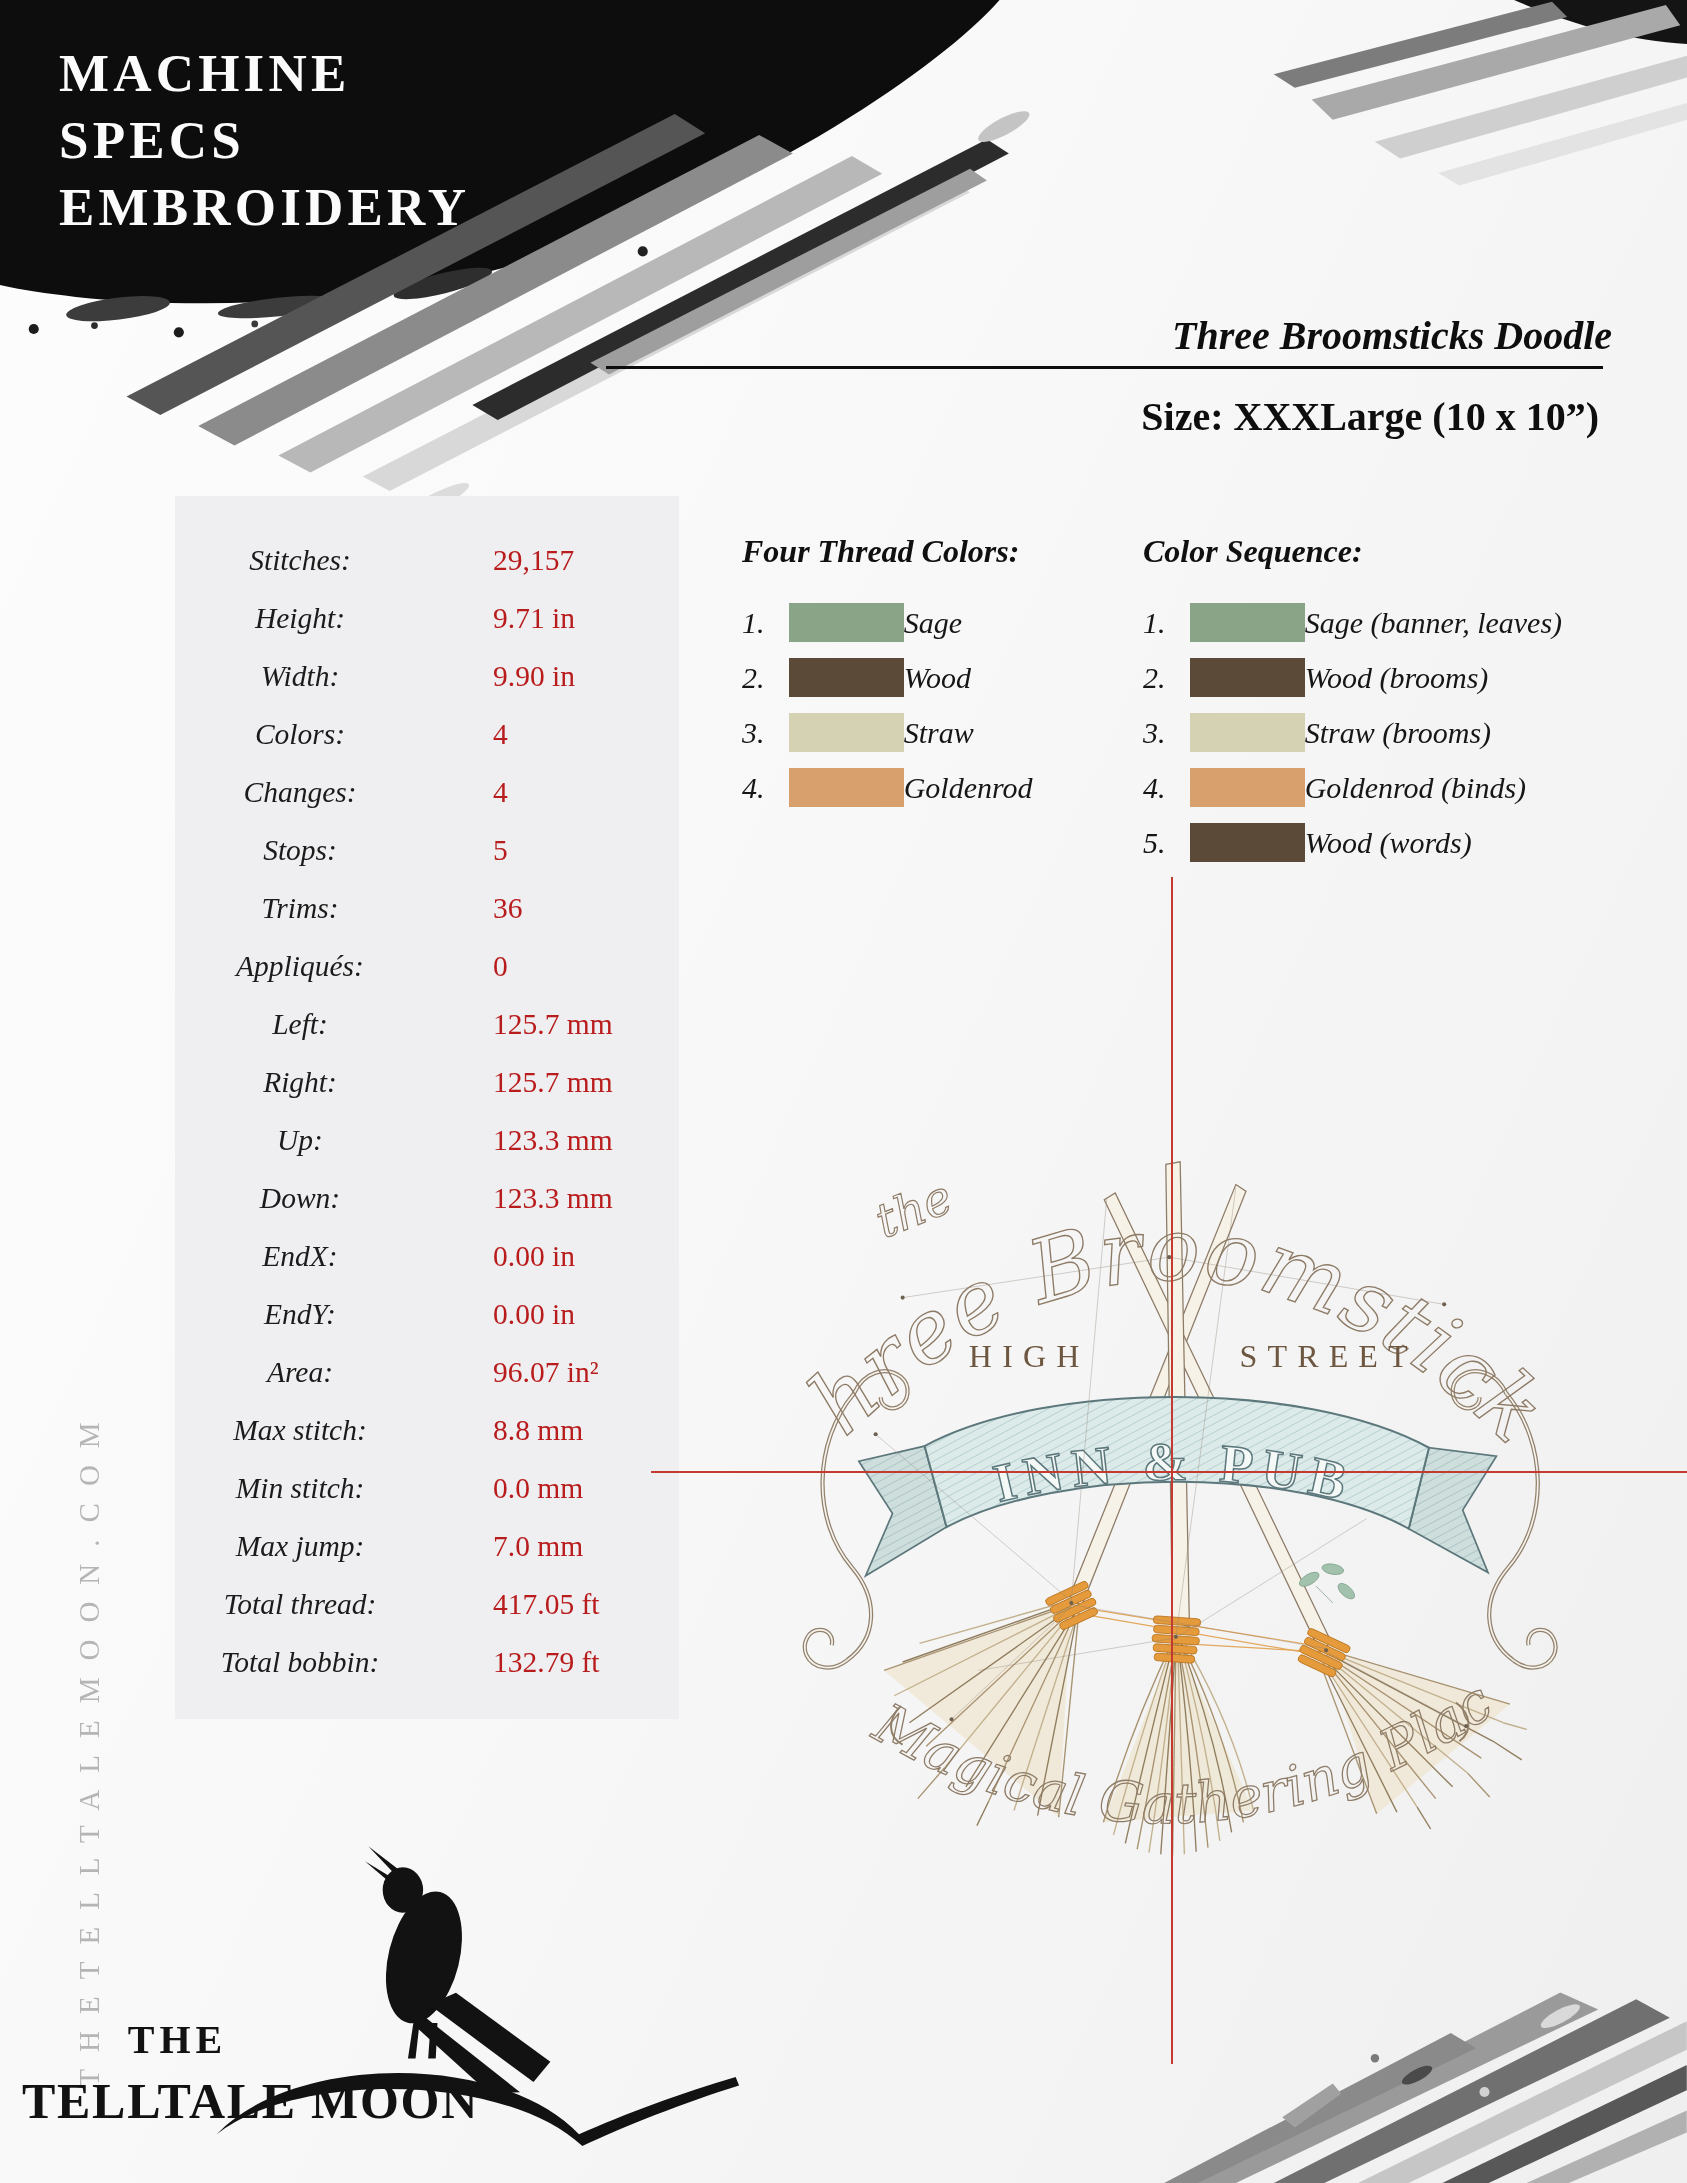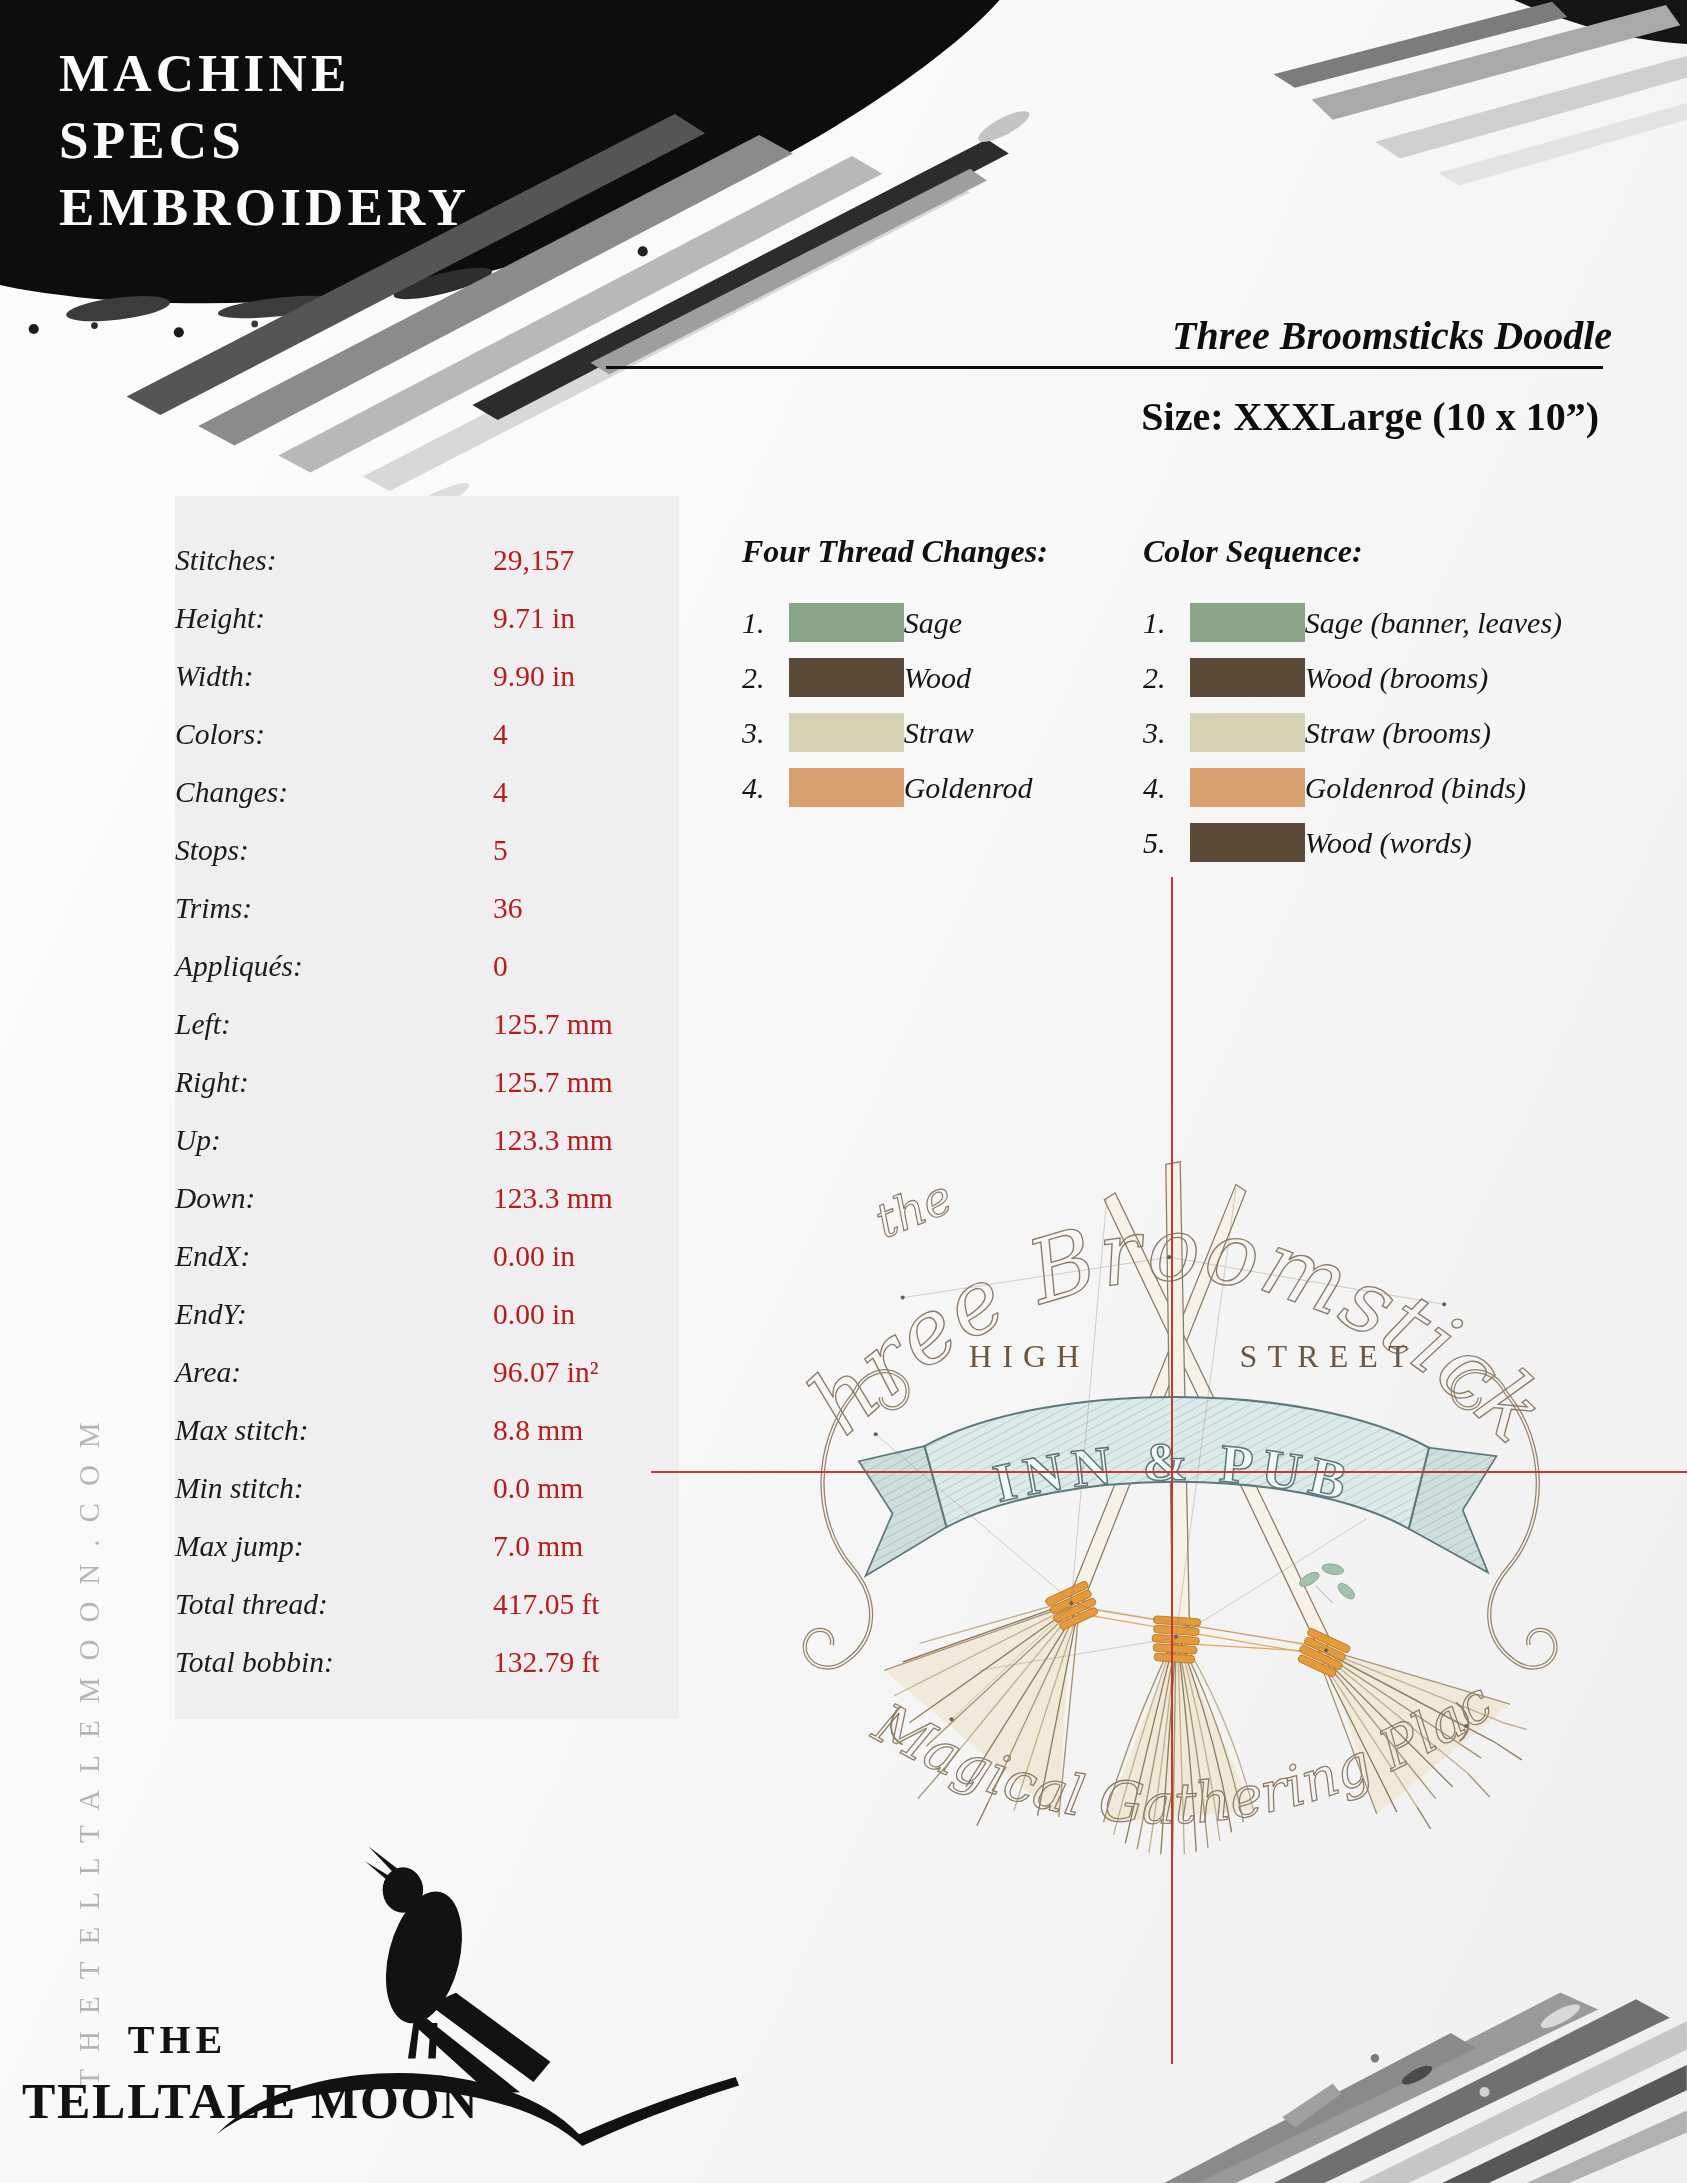--- a/index.html
+++ b/index.html
@@ -16,21 +16,21 @@
     font-size:53px;letter-spacing:4.2px;line-height:67px;}
   .page-title span{display:block;}
   .design-name{top:312px;right:75px;font-size:40px;font-weight:bold;font-style:italic;color:#0e0e0e;text-align:right;z-index:2;}
   .header-rule{left:606px;top:366px;width:997px;height:2.5px;background:#0e0e0e;z-index:2;}
   .size-label{top:393px;right:88px;font-size:40px;font-weight:bold;color:#0e0e0e;text-align:right;z-index:2;}
 
   
   .spec-panel{left:175px;top:496px;width:504px;height:1223px;background:#efeff1;
     box-sizing:border-box;padding-top:35px;z-index:1;}
   .spec-row{display:flex;align-items:center;height:58px;font-size:29.5px;}
-  .spec-label{width:250px;text-align:left;font-style:italic;color:#1b1b1b;}
+  .spec-label{width:250px;text-align:center;font-style:italic;color:#1b1b1b;}
   .spec-value{margin-left:68px;color:#b91c1c;}
 
   
   .color-block{top:533px;z-index:1;}
   .color-block.tc{left:742px;}
   .color-block.cs{left:1143px;}
   .color-heading{font-size:32px;font-style:italic;font-weight:600;color:#101010;line-height:37px;margin-bottom:25px;}
   .color-item{display:flex;align-items:center;height:55px;font-size:30px;}
   .ci-num{width:40px;font-style:italic;}
   .ci-swatch{width:115px;height:39px;margin-left:6.7px;}
@@ -168,21 +168,21 @@
         <span class="spec-label">Total thread:</span>
         <span class="spec-value">417.05 ft</span>
       </div>
     <div class="spec-row">
         <span class="spec-label">Total bobbin:</span>
         <span class="spec-value">132.79 ft</span>
       </div>
   </div>
 
   <div class="abs color-block tc">
-    <div class="color-heading">Four Thread Changes:</div>
+    <div class="color-heading">Four Thread Colors:</div>
     <div class="color-item">
       <span class="ci-num">1.</span>
       <span class="ci-swatch" style="background: rgb(138, 164, 135);"></span>
       <span class="ci-label">Sage</span>
     </div>
     <div class="color-item">
       <span class="ci-num">2.</span>
       <span class="ci-swatch" style="background: rgb(92, 74, 57);"></span>
       <span class="ci-label">Wood</span>
     </div>

